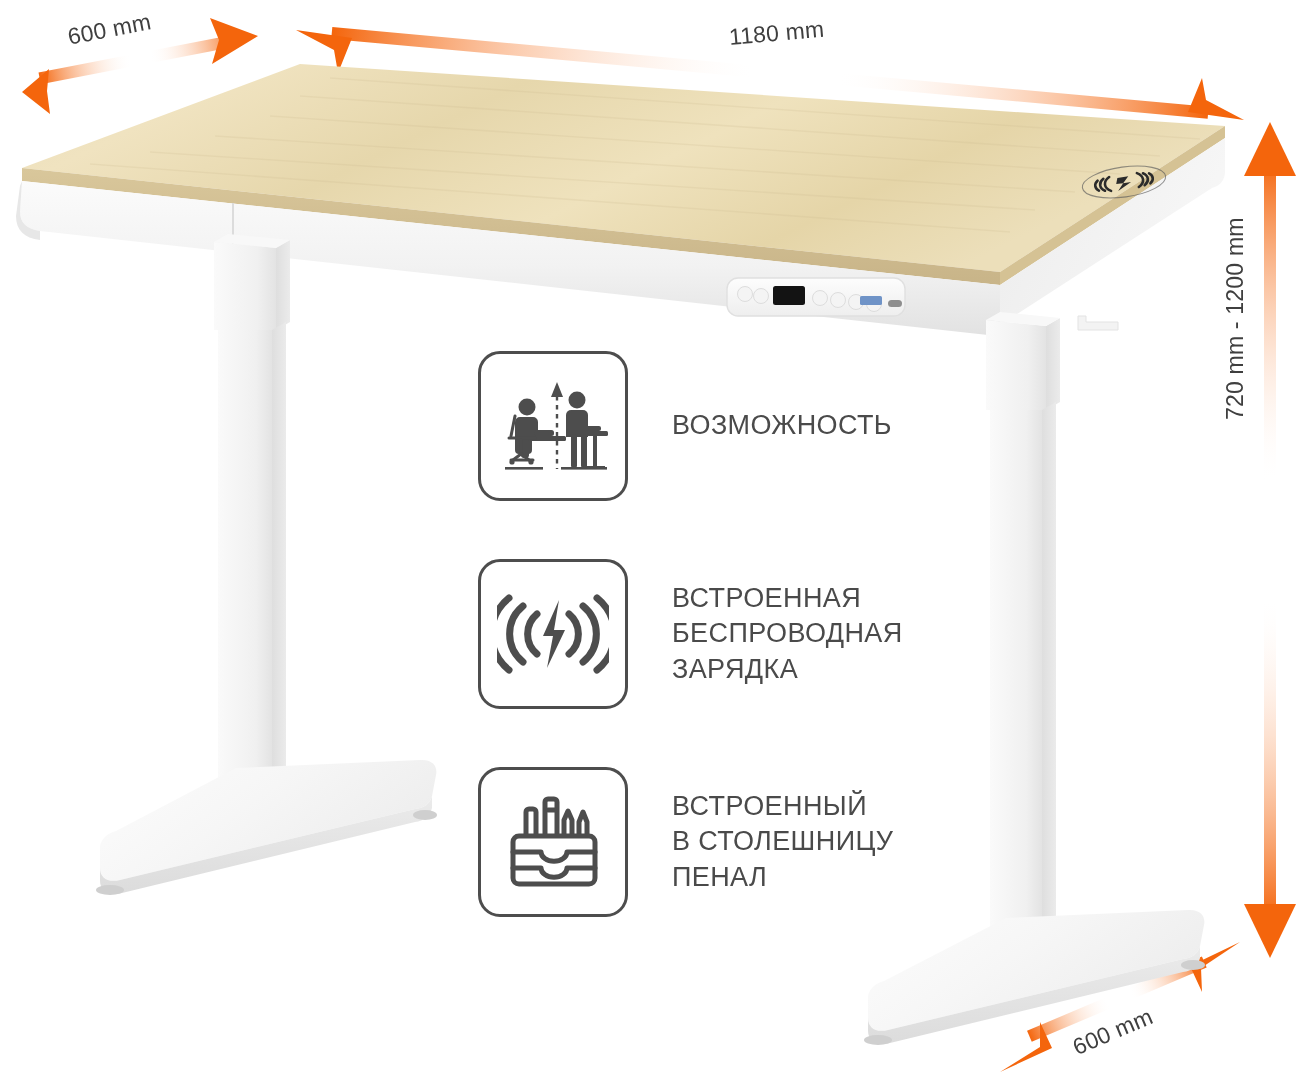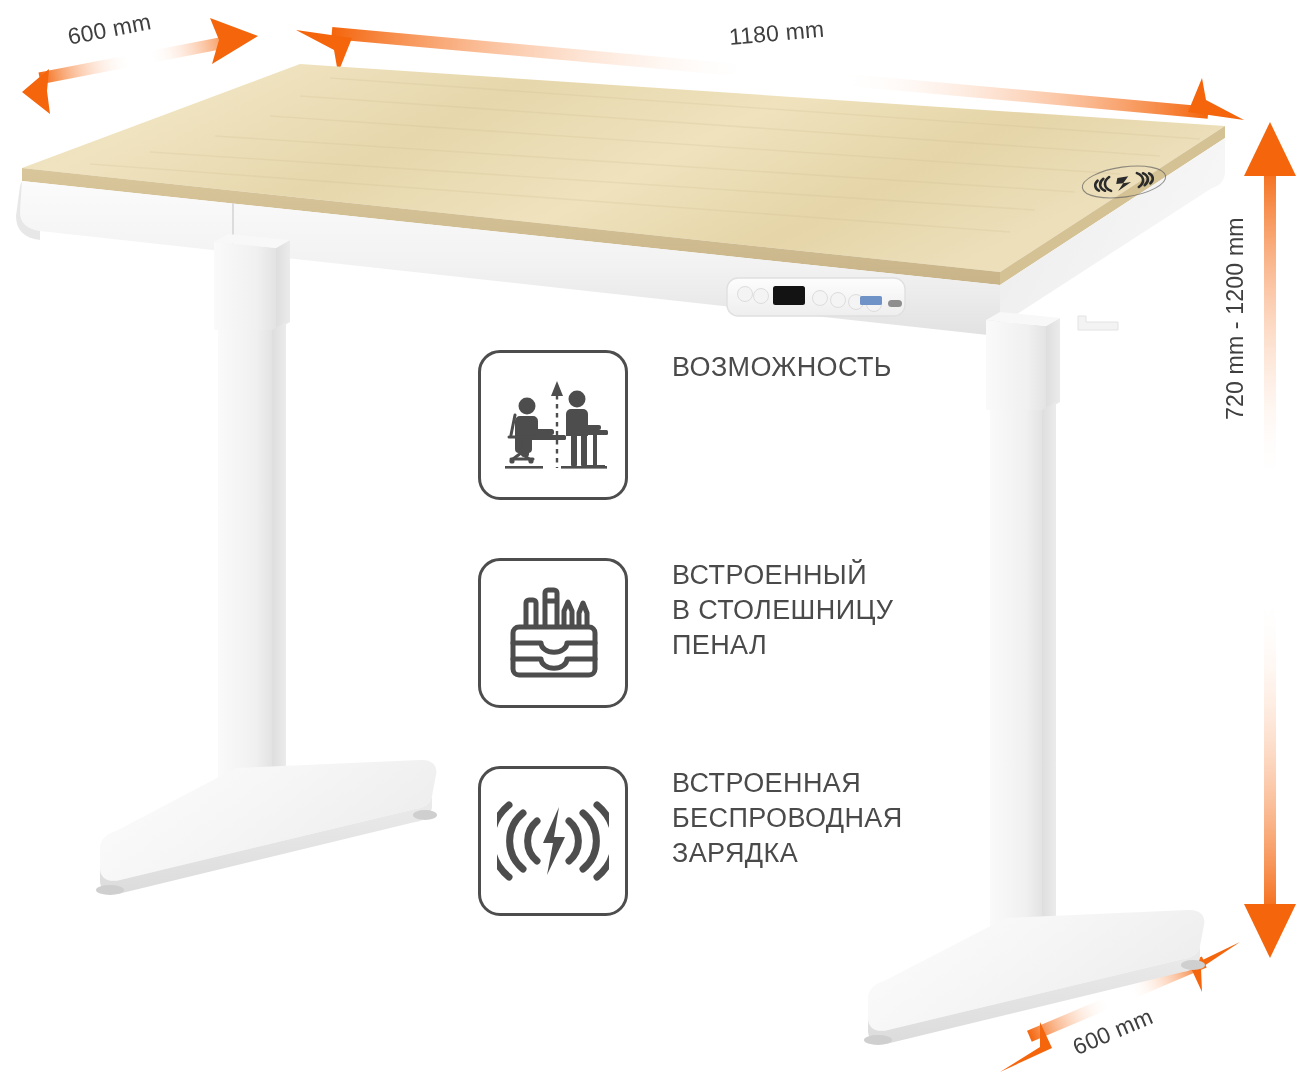--- a/index.html
+++ b/index.html
@@ -63,20 +63,21 @@
 
   
   #features {
     position: absolute;
     left: 478px;
     top: 350px;
     width: 470px;
   }
   .feature-row {
     display: flex;
+    align-items: center;
     height: 152px;
     margin-bottom: 56px;
   }
   .feature-icon-box {
     width: 150px; height: 150px;
     flex: 0 0 150px;
     border: 3px solid #4d4d4d;
     border-radius: 22px;
     background: #ffffff;
     display: flex;
@@ -389,20 +390,44 @@
           </g>
         </svg>
       </div>
       <div class="feature-text">
         <span class="ln">ВОЗМОЖНОСТЬ</span>
       </div>
     </div>
 
     <div class="feature-row">
       <div class="feature-icon-box">
+        <svg width="112" height="100" viewBox="0 0 112 100">
+          <g stroke="#4d4d4d" stroke-width="7" fill="none" stroke-linecap="round">
+
+            <path d="M 40,30 A 26 26 0 0 0 40,70"></path>
+            <path d="M 26,22 A 36 36 0 0 0 26,78"></path>
+            <path d="M 12,14 A 46 46 0 0 0 12,86"></path>
+
+            <path d="M 72,30 A 26 26 0 0 1 72,70"></path>
+            <path d="M 86,22 A 36 36 0 0 1 86,78"></path>
+            <path d="M 100,14 A 46 46 0 0 1 100,86"></path>
+          </g>
+
+          <path d="M 62,16 L 46,52 L 56,52 L 50,84 L 68,46 L 57,46 Z" fill="#4d4d4d"></path>
+        </svg>
+      </div>
+      <div class="feature-text">
+        <span class="ln">ВСТРОЕННАЯ</span>
+        <span class="ln">БЕСПРОВОДНАЯ</span>
+        <span class="ln">ЗАРЯДКА</span>
+      </div>
+    </div>
+
+    <div class="feature-row">
+      <div class="feature-icon-box">
         <svg width="104" height="104" viewBox="0 0 104 104">
           <g fill="none" stroke="#4d4d4d" stroke-width="5" stroke-linejoin="round" stroke-linecap="round">
 
             <path d="M 25,44 V 22 a 3 3 0 0 1 3,-3 h 4 a 3 3 0 0 1 3,3 v 22"></path>
             <path d="M 44,44 V 12 a 3 3 0 0 1 3,-3 h 6 a 3 3 0 0 1 3,3 v 32"></path>
             <path d="M 47,20 h 8"></path>
             <path d="M 63,44 V 30 l 4,-9 l 4,9 v 14"></path>
             <path d="M 78,44 V 32 l 4,-10 l 4,10 v 12"></path>
 
             <path d="M 18,46 h 70 a 6 6 0 0 1 6,6 v 36 a 6 6 0 0 1 -6,6 h -70 a 6 6 0 0 1 -6,-6 v -36 a 6 6 0 0 1 6,-6 z"></path>
@@ -412,38 +437,14 @@
           </g>
         </svg>
       </div>
       <div class="feature-text">
         <span class="ln">ВСТРОЕННЫЙ</span>
         <span class="ln">В СТОЛЕШНИЦУ</span>
         <span class="ln">ПЕНАЛ</span>
       </div>
     </div>
 
-    <div class="feature-row">
-      <div class="feature-icon-box">
-        <svg width="112" height="100" viewBox="0 0 112 100">
-          <g stroke="#4d4d4d" stroke-width="7" fill="none" stroke-linecap="round">
-
-            <path d="M 40,30 A 26 26 0 0 0 40,70"></path>
-            <path d="M 26,22 A 36 36 0 0 0 26,78"></path>
-            <path d="M 12,14 A 46 46 0 0 0 12,86"></path>
-
-            <path d="M 72,30 A 26 26 0 0 1 72,70"></path>
-            <path d="M 86,22 A 36 36 0 0 1 86,78"></path>
-            <path d="M 100,14 A 46 46 0 0 1 100,86"></path>
-          </g>
-
-          <path d="M 62,16 L 46,52 L 56,52 L 50,84 L 68,46 L 57,46 Z" fill="#4d4d4d"></path>
-        </svg>
-      </div>
-      <div class="feature-text">
-        <span class="ln">ВСТРОЕННАЯ</span>
-        <span class="ln">БЕСПРОВОДНАЯ</span>
-        <span class="ln">ЗАРЯДКА</span>
-      </div>
-    </div>
-
   </div>
 </div>
 
 </body></html>

